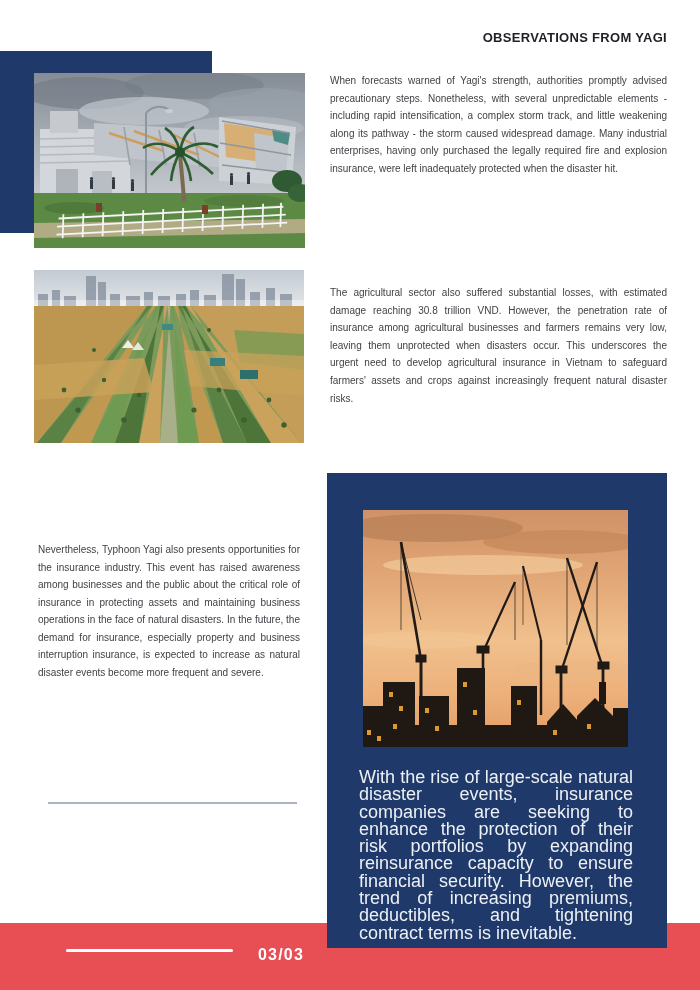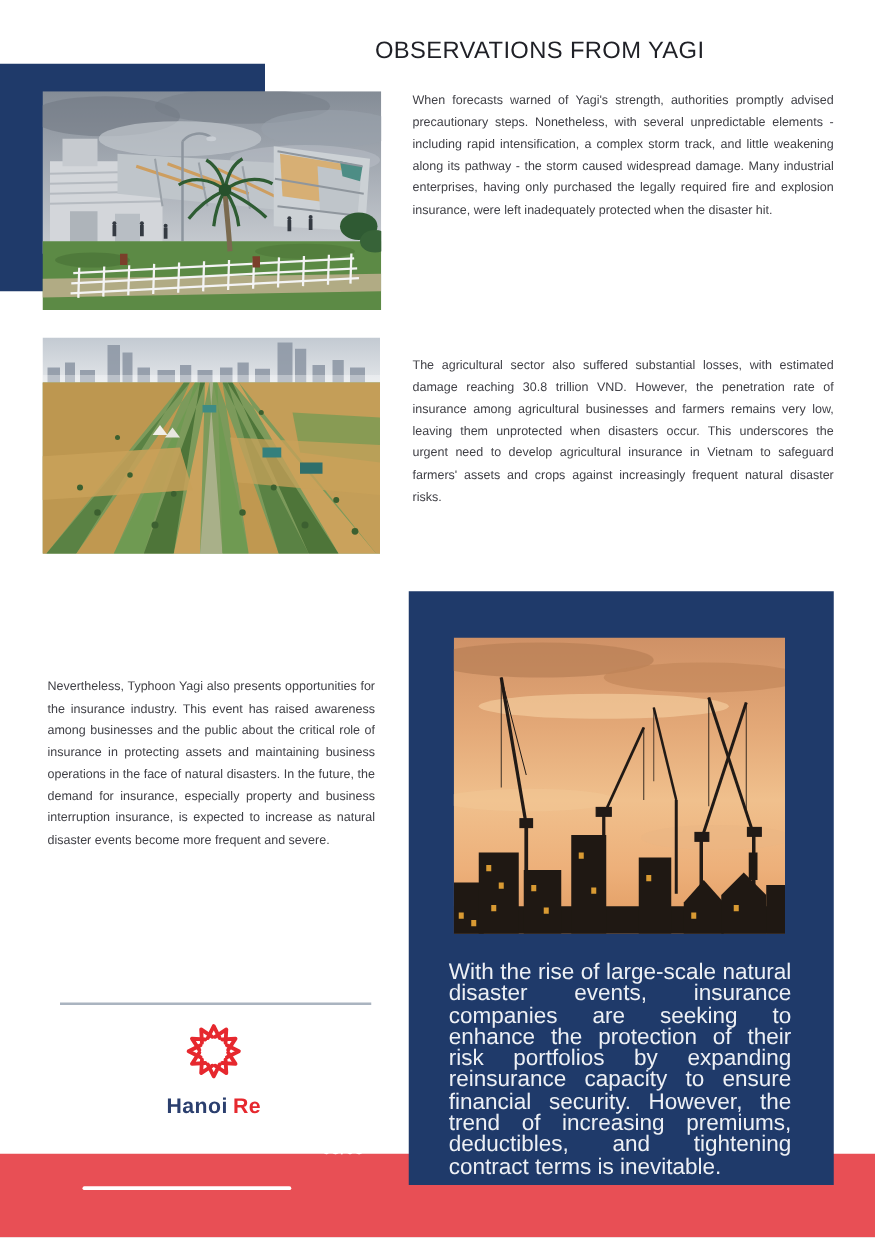--- a/index.html
+++ b/index.html
@@ -11,21 +11,21 @@
   }
   
   .navy-block { position:absolute; left:0; top:51px; width:212px; height:182px; background:#1f3a6a; }
 
   .photo { position:absolute; display:block; }
   .photo1 { left:34px; top:73px;  width:271px; height:175px; }
   .photo2 { left:34px; top:270px; width:270px; height:173px; }
 
   .doc-title {
     position:absolute; left:300px; top:30px; width:367px;
-    font-size:19px; font-weight:400; color:#1f2026;
+    text-align:right; font-size:13px; font-weight:700; color:#1f2026;
     letter-spacing:0.3px;
   }
   .body-par {
     position:absolute; color:#414147; font-size:10px; line-height:17.6px;
     text-align:justify;
   }
   .obs-p1 { left:330px; top:72px;  width:337px; }
   .obs-p2 { left:330px; top:284px; width:337px; }
 
   .mg-heading {
@@ -49,22 +49,22 @@
   }
   .photo3 { left:36px; top:37px; width:265px; height:237px; position:absolute; }
   .panel-par {
     position:absolute; left:32px; top:296px; width:274px;
     color:#edf0f5; font-size:18px; line-height:17.3px; text-align:justify;
   }
 
   .footer-bar { position:absolute; left:0; top:923px; width:700px; height:67px; background:#e84f55; z-index:1; }
   .footer-line { position:absolute; left:66px; top:949px; width:167px; height:3px; background:#ffffff; z-index:3; border-radius:2px; }
   .page-number {
-    position:absolute; left:258px; top:914px; z-index:3;
-    color:#ffffff; font-size:11px; font-weight:700; letter-spacing:1.2px;
+    position:absolute; left:258px; top:946px; z-index:3;
+    color:#ffffff; font-size:16px; font-weight:700; letter-spacing:1.2px;
   }
 </style>
 </head>
 <body>
 
 <div class="page">
 
   <div class="navy-block"></div>
 
   <svg class="photo photo1" viewBox="0 0 271 175" preserveAspectRatio="none">
@@ -243,41 +243,20 @@
 
   <h1 class="doc-title">OBSERVATIONS FROM YAGI</h1>
 
   <p class="body-par obs-p1">When forecasts warned of Yagi's strength, authorities promptly advised precautionary steps. Nonetheless, with several unpredictable elements - including rapid intensification, a complex storm track, and little weakening along its pathway - the storm caused widespread damage. Many industrial enterprises, having only purchased the legally required fire and explosion insurance, were left inadequately protected when the disaster hit.</p>
   <p class="body-par obs-p2">The agricultural sector also suffered substantial losses, with estimated damage reaching 30.8 trillion VND. However, the penetration rate of insurance among agricultural businesses and farmers remains very low, leaving them unprotected when disasters occur. This underscores the urgent need to develop agricultural insurance in Vietnam to safeguard farmers' assets and crops against increasingly frequent natural disaster risks.</p>
 
   <p class="body-par mg-par">Nevertheless, Typhoon Yagi also presents opportunities for the insurance industry. This event has raised awareness among businesses and the public about the critical role of insurance in protecting assets and maintaining business operations in the face of natural disasters. In the future, the demand for insurance, especially property and business interruption insurance, is expected to increase as natural disaster events become more frequent and severe.</p>
 
   <div class="divider"></div>
 
-  <div class="logo">
-    <svg class="logo-star" width="46" height="46" viewBox="-24 -24 48 48">
-      <g stroke="#e6282e" stroke-width="3.2" fill="none" stroke-linecap="round" stroke-linejoin="round">
-        <path d="M -5 -11 L 0 -21 L 5 -11"></path>
-        <path d="M -5 -11 L 0 -21 L 5 -11" transform="rotate(30)"></path>
-        <path d="M -5 -11 L 0 -21 L 5 -11" transform="rotate(60)"></path>
-        <path d="M -5 -11 L 0 -21 L 5 -11" transform="rotate(90)"></path>
-        <path d="M -5 -11 L 0 -21 L 5 -11" transform="rotate(120)"></path>
-        <path d="M -5 -11 L 0 -21 L 5 -11" transform="rotate(150)"></path>
-        <path d="M -5 -11 L 0 -21 L 5 -11" transform="rotate(180)"></path>
-        <path d="M -5 -11 L 0 -21 L 5 -11" transform="rotate(210)"></path>
-        <path d="M -5 -11 L 0 -21 L 5 -11" transform="rotate(240)"></path>
-        <path d="M -5 -11 L 0 -21 L 5 -11" transform="rotate(270)"></path>
-        <path d="M -5 -11 L 0 -21 L 5 -11" transform="rotate(300)"></path>
-        <path d="M -5 -11 L 0 -21 L 5 -11" transform="rotate(330)"></path>
-      </g>
-    </svg>
-    <div class="logo-text">
-      <span class="primary">Hanoi</span><span class="secondary">Re</span>
-    </div>
-  </div>
 
   <div class="blue-panel">
 
     <svg class="photo3" viewBox="0 0 265 237" preserveAspectRatio="none">
       <defs>
         <linearGradient id="sky3" x1="0" y1="0" x2="0" y2="1">
           <stop offset="0" stop-color="#cf9166"></stop>
             <stop offset="0.3" stop-color="#e3a877"></stop>
           <stop offset="0.55" stop-color="#f0c08d"></stop>
             <stop offset="0.78" stop-color="#edb07a"></stop>

